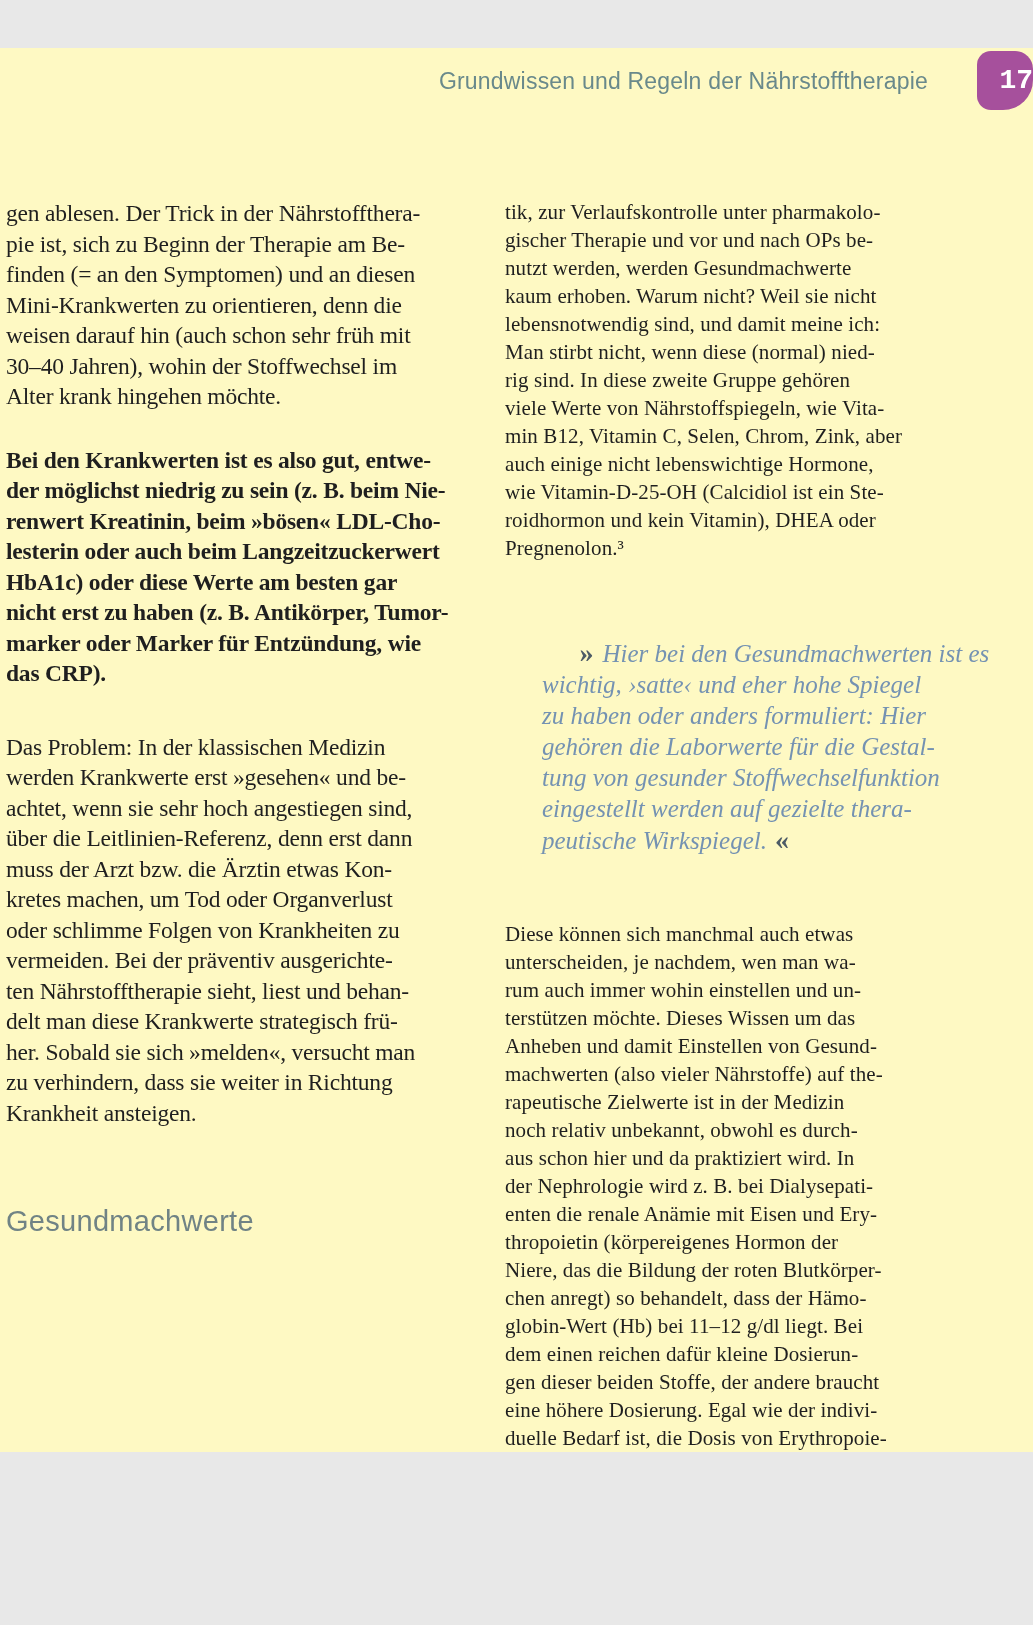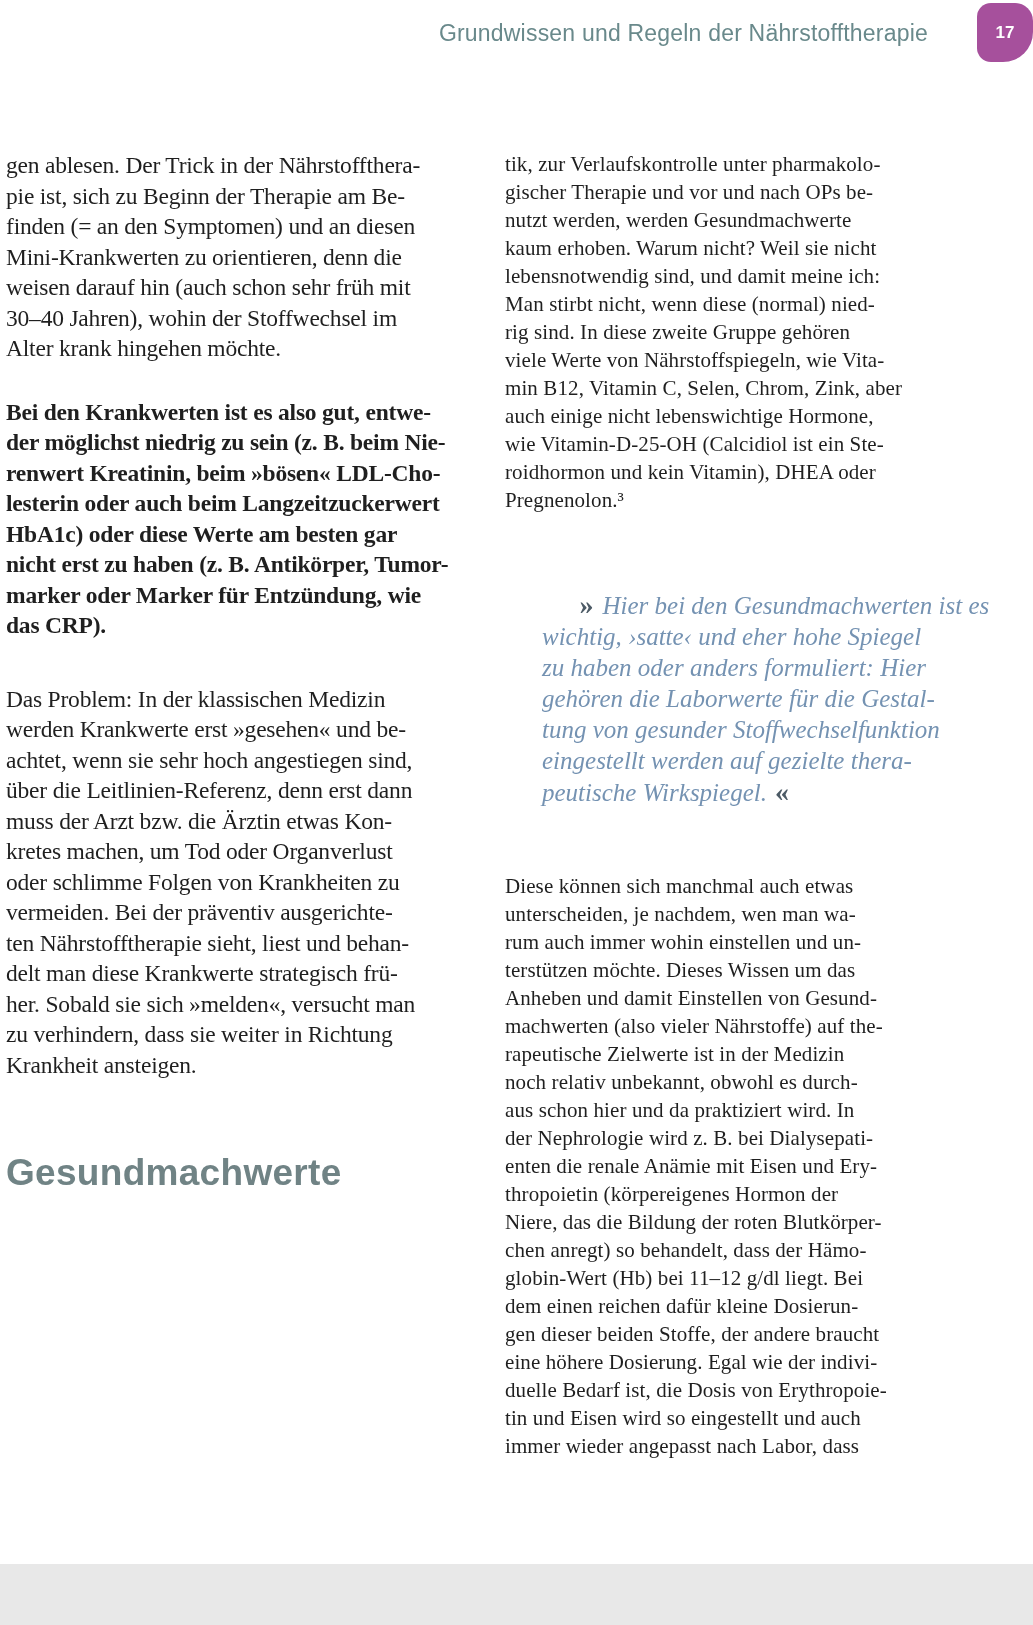--- a/index.html
+++ b/index.html
@@ -1,39 +1,40 @@
 <!DOCTYPE html>
 <html lang="de"><head>
 <meta charset="utf-8">
 <title>Buchseite 17 – Nährstoff-Therapie</title>
 <style>
   html,body{margin:0;padding:0;background:#e8e8e8;}
   .page{
     position:relative;
-    width:1033px;height:1564px;
-    background:#ffffff;
+    width:1033px;height:1404px;
+    background:#fef9c3;
     overflow:hidden;
     font-family:"Liberation Serif", serif;
     color:#1f1f1f;
+    margin-top:48px;
   }
   
   .header-title{
     position:absolute;top:20px;right:105px;
     font-family:"Liberation Sans", sans-serif;
     font-size:23px;line-height:26px;letter-spacing:0.2px;
     color:#69898b;
   }
   .page-badge{
     position:absolute;top:3px;right:0;
     width:56px;height:59px;
     background:#a6509c;
     border-radius:14px 18px 30px 14px;
-    display:flex;align-items:center;justify-content:center;
-    font-family:Liberation Sans, sans-serif;
-    font-weight:600;font-size:17px;color:#ffffff;
+    display:flex;align-items:center;justify-content:flex-end;
+    font-family:Liberation Mono, monospace;
+    font-weight:600;font-size:28px;color:#ffffff;
   }
   
   .col{position:absolute;top:150px;}
   .col-left{left:6px;width:452px;}
   .col-right{left:505px;width:517px;}
   .para{
     margin:0;white-space:pre;
   }
   .col-left .para{font-size:23.5px;line-height:30.5px;letter-spacing:-0.2px;}
   .col-right .para{font-size:21px;line-height:28px;letter-spacing:0.1px;}
@@ -61,22 +62,22 @@
   .qmark.open{margin-right:9px;}
   .qmark.close{margin-left:8px;}
 
   .col-left .mt1{margin-top:33px;font-weight:bold;}
   .col-left .mt2{margin-top:43px;}
   .col-right .mt1{margin-top:33px;}
 
   .section-heading{
     margin:76px 0 6px 0;
     font-family:"Liberation Sans", sans-serif;
-    font-weight:700;
-    font-size:37px;line-height:34px;letter-spacing:0.3px;
+    font-weight:400;
+    font-size:29px;line-height:34px;letter-spacing:0.3px;
     color:#708385;
   }
   
   .footer-credit{
     position:absolute;top:1583px;left:22px;
     font-family:"Liberation Sans", sans-serif;
     font-size:20px;letter-spacing:-0.2px;
     color:#252525;
     white-space:pre;
   }

